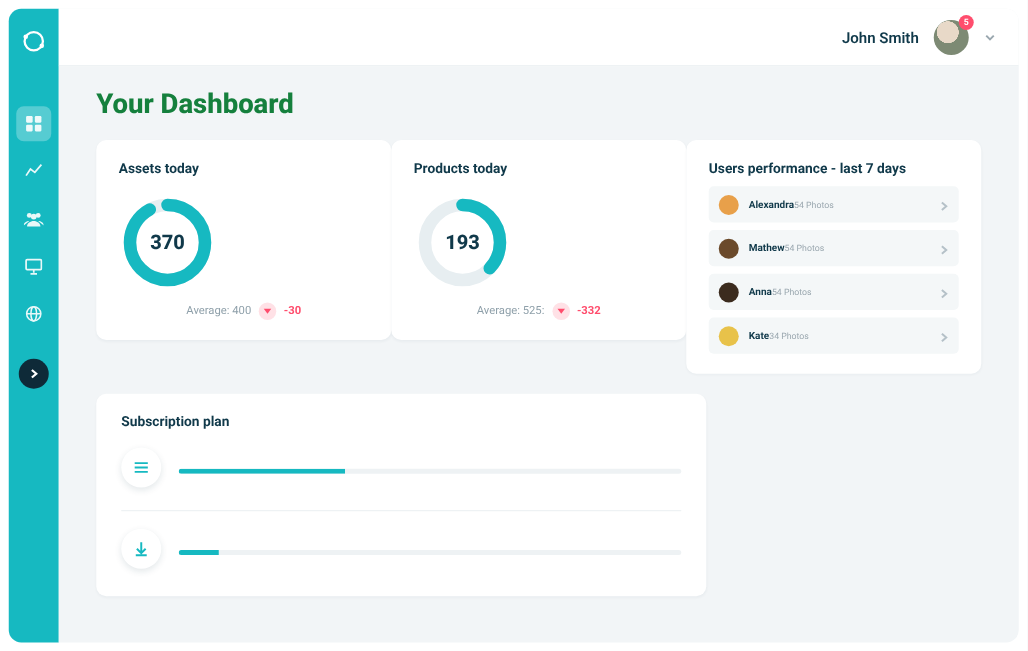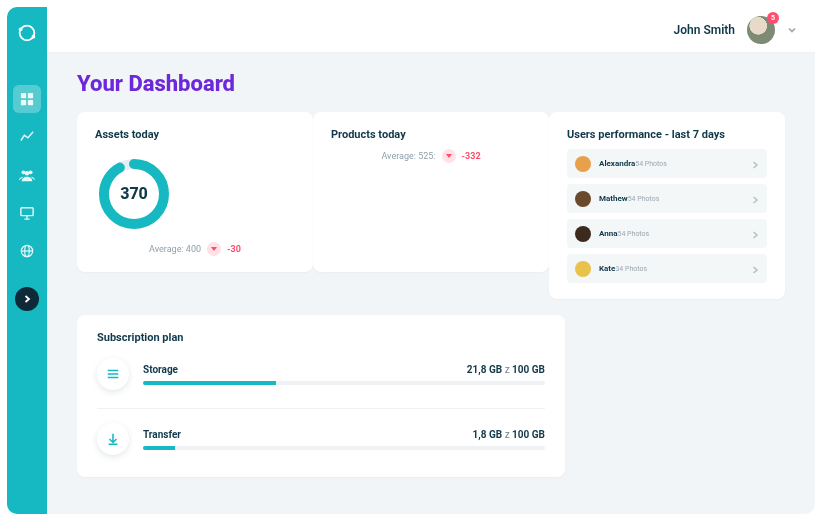--- a/index.html
+++ b/index.html
@@ -12,21 +12,21 @@
   .rail-item.active{background:rgba(255,255,255,0.28);}
   .rail-item svg{opacity:.9;}
   .collapse{width:24px;height:24px;background:#0e2a38;border-radius:50%;display:flex;align-items:center;justify-content:center;margin-top:12px;cursor:pointer;}
   .shell{flex:1;background:#f2f5f7;border-radius:0 10px 10px 0;display:flex;flex-direction:column;overflow:hidden;}
   .topbar{height:46px;background:#fff;display:flex;align-items:center;justify-content:flex-end;padding:0 18px;gap:12px;border-bottom:1px solid #eef2f4;}
   .user-name{font-size:12px;color:#10394a;font-weight:600;}
   .avatar-wrap{position:relative;width:28px;height:28px;border-radius:50%;background:radial-gradient(circle at 40% 35%,#e8d9c8 0 35%,#7d8a74 36% 100%);box-shadow:0 0 0 2px #fff;}
   .badge{position:absolute;top:-4px;right:-4px;background:#ff4d6d;color:#fff;font-size:7px;font-weight:700;border-radius:50%;width:12px;height:12px;display:flex;align-items:center;justify-content:center;}
   .chev{color:#9aa7af;}
   .content{padding:18px 30px;overflow:auto;}
-  h1{font-size:22px;font-weight:800;color:#6d28d9;margin-bottom:16px;}
+  h1{font-size:22px;font-weight:800;color:#15803d;margin-bottom:16px;}
   .row{display:flex;gap:0;}
   .card{background:#fff;border-radius:8px;padding:16px 18px;box-shadow:0 1px 2px rgba(16,57,74,0.04);}
   .gauge-card{width:236px;height:160px;display:flex;flex-direction:column;}
   .card-title{font-size:11px;font-weight:700;color:#10394a;margin-bottom:6px;}
   .gauge-wrap{flex:1;display:flex;align-items:center;}
   .gauge{position:relative;width:78px;height:78px;}
   .gauge .num{position:absolute;inset:0;display:flex;align-items:center;justify-content:center;font-size:16px;font-weight:800;color:#10394a;}
   .avg-line{display:flex;align-items:center;justify-content:center;gap:6px;font-size:9px;color:#8fa0aa;margin-top:2px;}
   .down-pill{width:14px;height:14px;border-radius:50%;background:#ffe1e6;display:flex;align-items:center;justify-content:center;}
   .diff{color:#ff4d6d;font-weight:700;}
@@ -138,20 +138,29 @@
                 <svg width="8" height="8" viewBox="0 0 8 8" fill="#ff4d6d">
                   <path d="M4 6 L1 2 H7 Z"></path>
                 </svg>
               </span>
             <span class="diff">-30</span>
           </div>
         </div>
 
         <div class="card gauge-card">
           <div class="card-title">Products today</div>
+          <div class="gauge-wrap">
+            <div class="gauge">
+              <svg width="78" height="78" viewBox="0 0 78 78">
+                <circle cx="39" cy="39" r="30" fill="none" stroke="#e7eef1" stroke-width="10"></circle>
+                <circle cx="39" cy="39" r="30" fill="none" stroke="#16b9c1" stroke-width="10" stroke-linecap="round" stroke-dasharray="188.5" stroke-dashoffset="118.755" transform="rotate(-90 39 39)"></circle>
+              </svg>
+              <div class="num">193</div>
+            </div>
+          </div>
           <div class="avg-line">
             <span>Average: 525:</span>
             <span class="down-pill">
                 <svg width="8" height="8" viewBox="0 0 8 8" fill="#ff4d6d">
                   <path d="M4 6 L1 2 H7 Z"></path>
                 </svg>
               </span>
             <span class="diff">-332</span>
           </div>
         </div>
@@ -206,43 +215,35 @@
       <div class="card sub-card">
         <div class="card-title">Subscription plan</div>
 
         <div class="plan-row">
           <div class="plan-icon">
             <svg width="14" height="14" viewBox="0 0 16 16" fill="none" stroke="currentColor" stroke-width="1.8">
                 <path d="M2 4h12M2 8h12M2 12h12"></path>
               </svg>
           </div>
           <div class="plan-body">
-            <div class="plan-head">
-              <span>Storage</span>
-              <span class="plan-quota"><b>21,8 GB</b> <span>z</span> <b>100 GB</b></span>
-            </div>
             <div class="bar">
                 <div class="bar-fill" style="width: 33%;"></div>
               </div>
           </div>
         </div>
 
         <div class="divider"></div>
 
         <div class="plan-row">
           <div class="plan-icon">
             <svg width="14" height="14" viewBox="0 0 16 16" fill="none" stroke="currentColor" stroke-width="1.8">
                 <path d="M8 2v10M4 8l4 4 4-4M3 14h10"></path>
               </svg>
           </div>
           <div class="plan-body">
-            <div class="plan-head">
-              <span>Transfer</span>
-              <span class="plan-quota"><b>1,8 GB</b> <span>z</span> <b>100 GB</b></span>
-            </div>
             <div class="bar">
                 <div class="bar-fill" style="width: 8%;"></div>
               </div>
           </div>
         </div>
       </div>
 
     </div>
   </div>
 </div>

